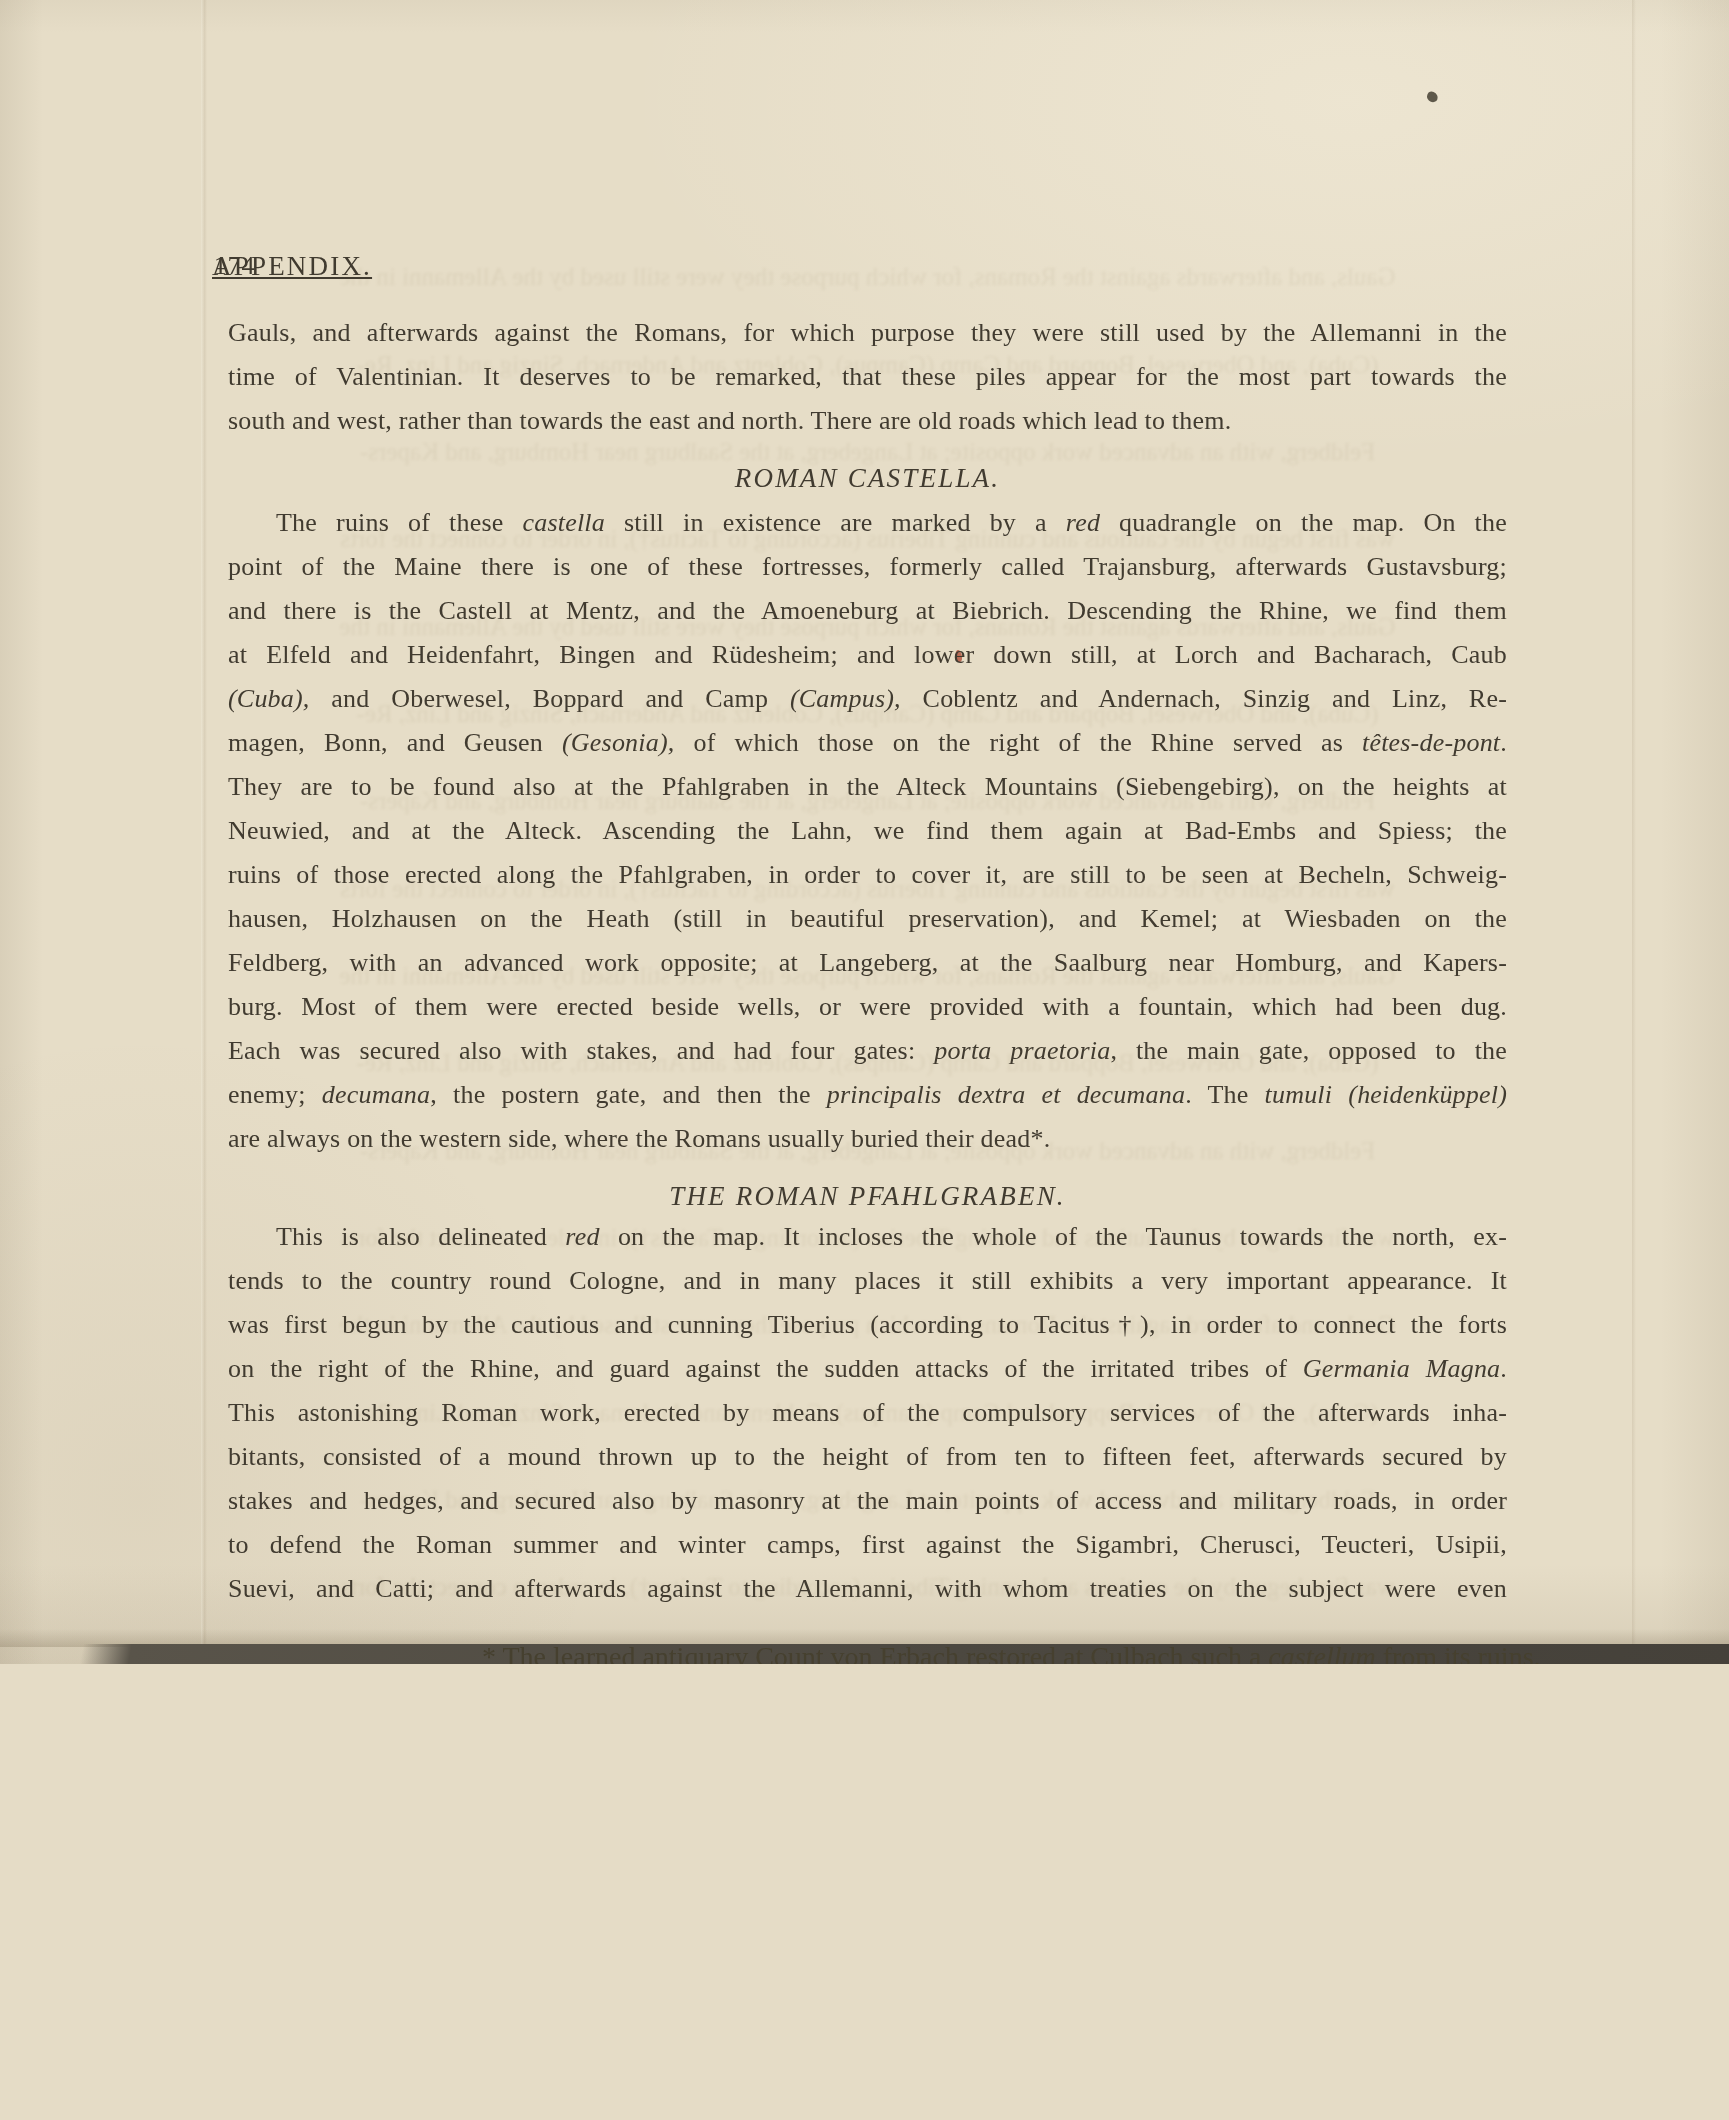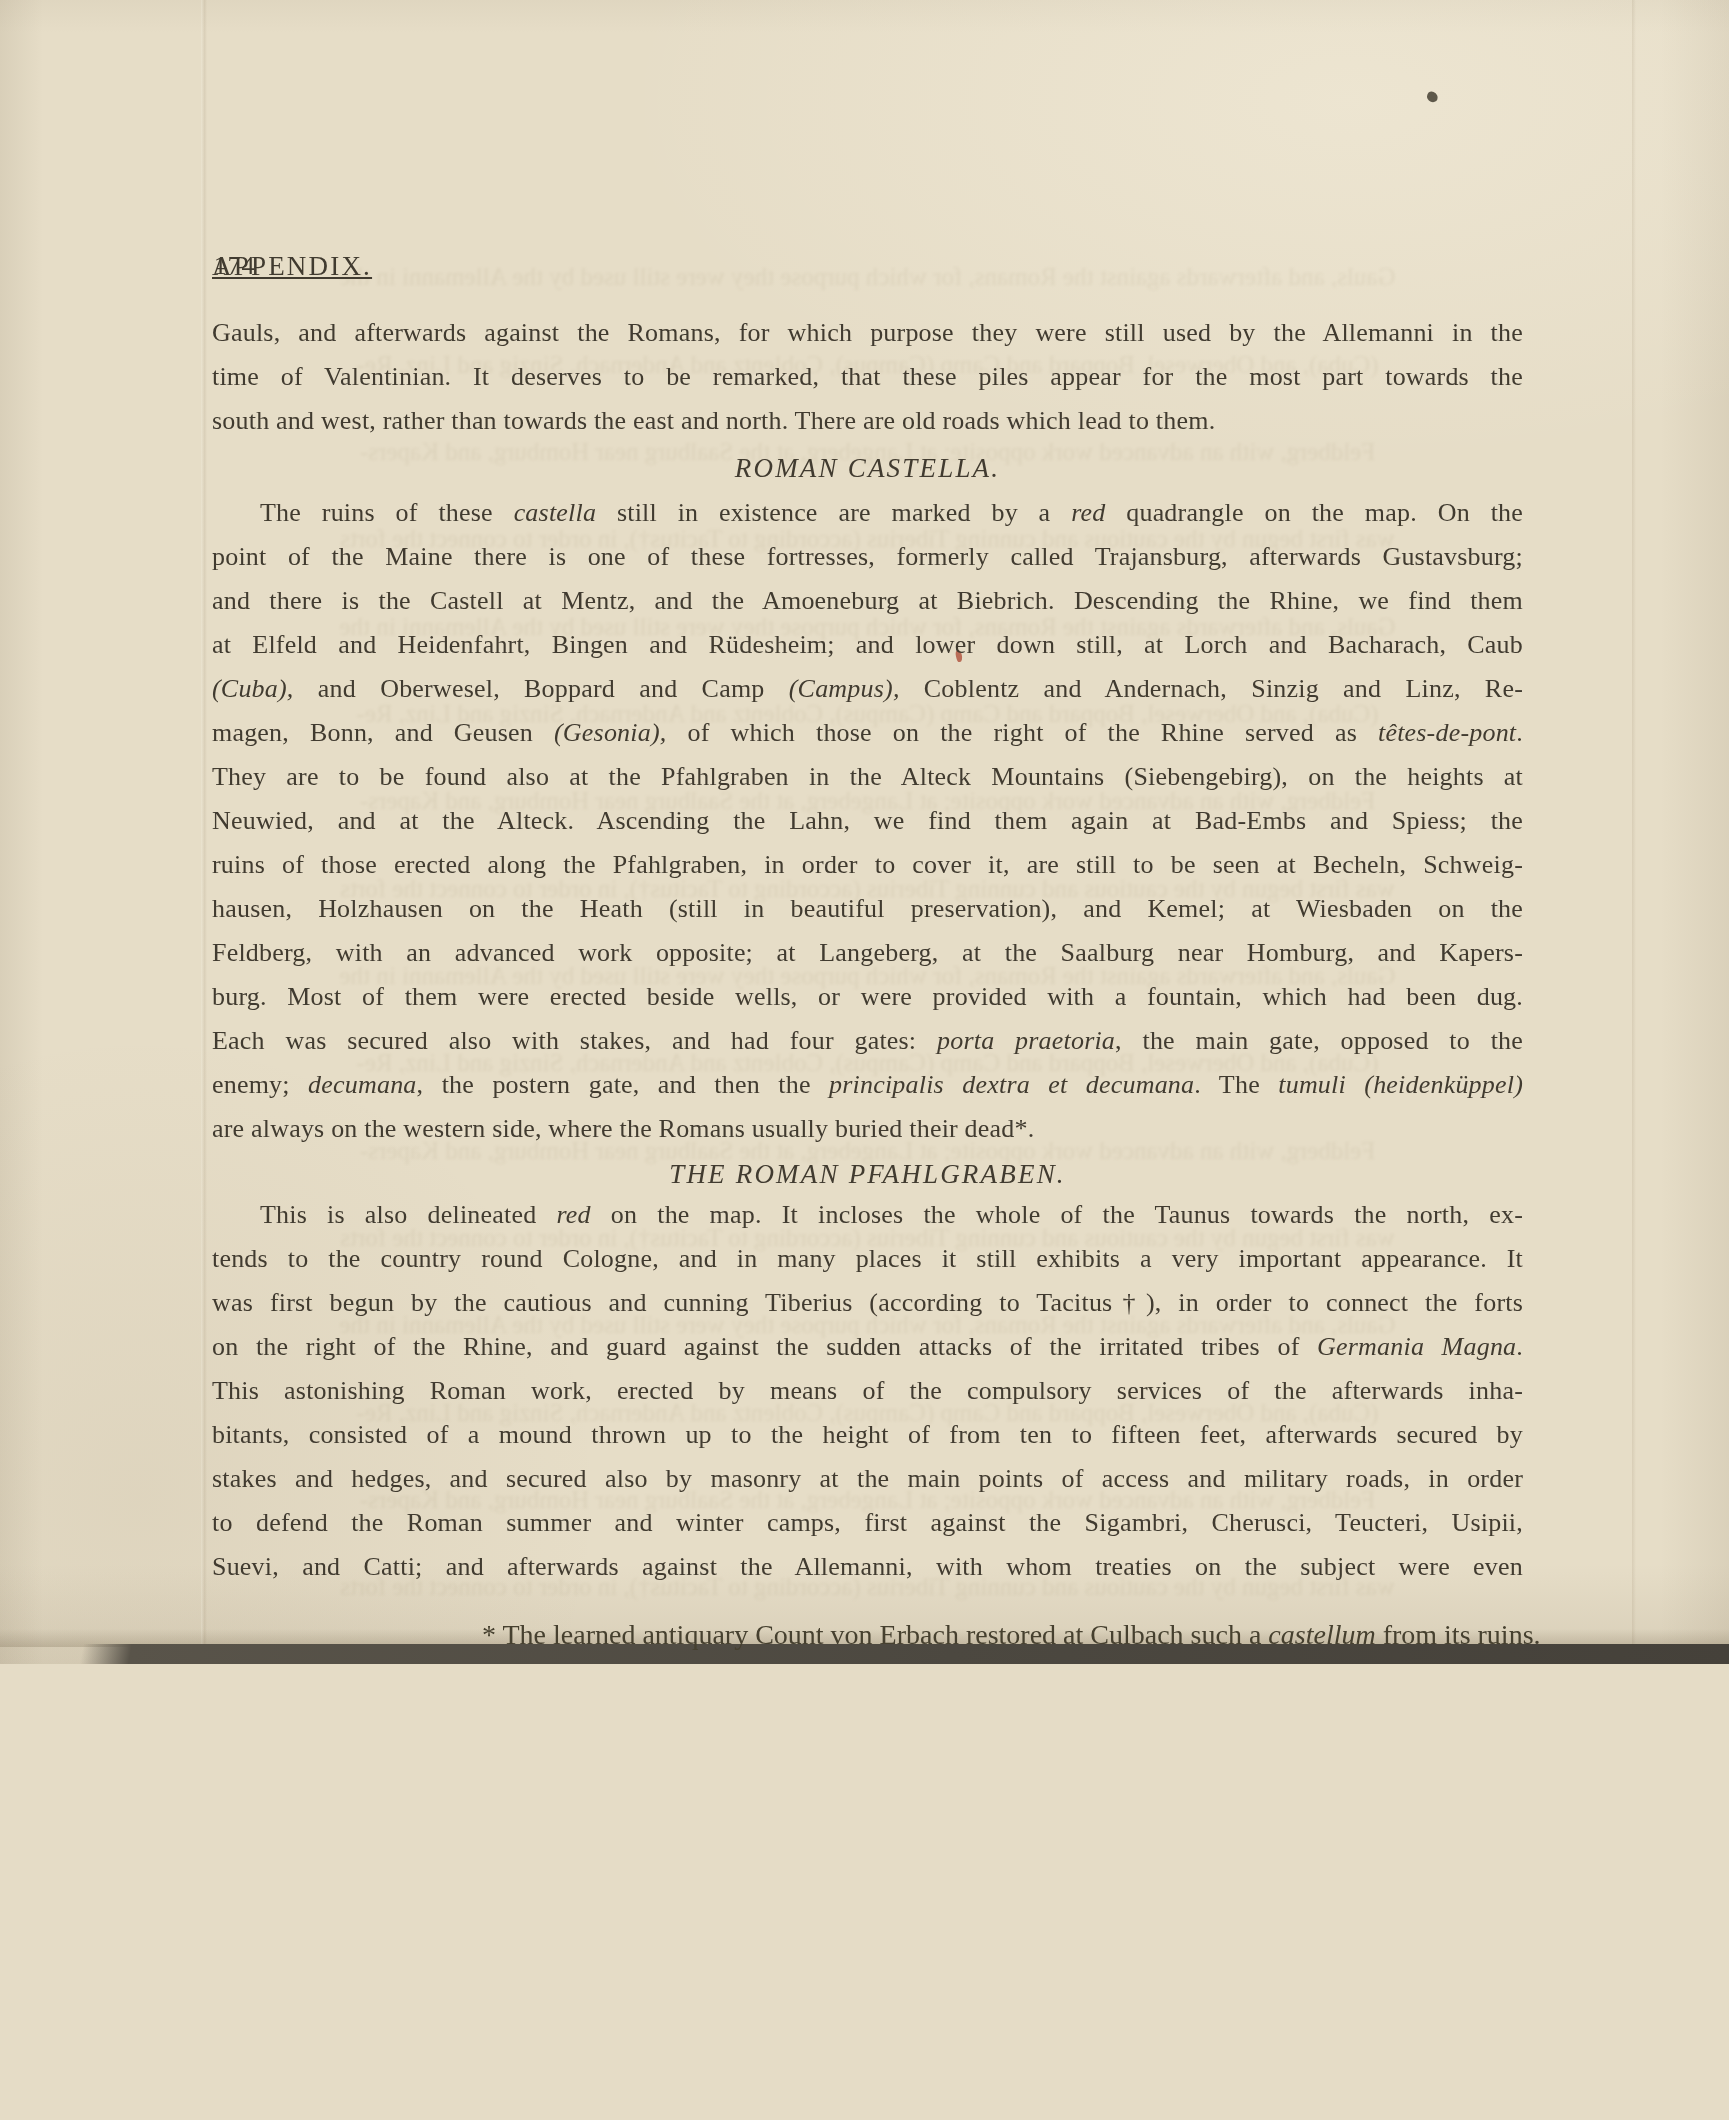--- a/index.html
+++ b/index.html
@@ -33,21 +33,21 @@
   .bleed-line{position:absolute;left:212px;width:1311px;height:35px;line-height:35px;
     font-size:25px;color:#8a7b58;opacity:0.11;filter:blur(1.6px);
     transform:scaleX(-1);white-space:nowrap;overflow:hidden;text-align:center;}
 
   .text-block{position:absolute;left:212px;top:0;width:1311px;z-index:2;}
 
   .header-row{position:relative;margin-top:251px;height:36px;}
   .page-number{position:absolute;left:1.7px;top:0;font-size:26px;letter-spacing:0.9px;}
   .running-head{display:block;font-size:27px;letter-spacing:2.2px;text-decoration:underline;}
 
-  .para{margin:0;}
+  .para{margin:16px;}
   .pline{height:44px;line-height:44px;font-size:26px;letter-spacing:0.2px;
     text-align:justify;text-align-last:justify;white-space:nowrap;}
   .pline--indent{text-indent:48px;}
   .pline--end{text-align-last:left;}
   .heading{text-align:center;font-size:27px;letter-spacing:2.2px;line-height:38px;height:38px;font-style:italic;}
 
   .blk0{margin-top:24px;}
   .blk1{margin-top:6px;}
   .blk2{margin-top:3.5px;}
   .blk3{margin-top:4.3px;}

